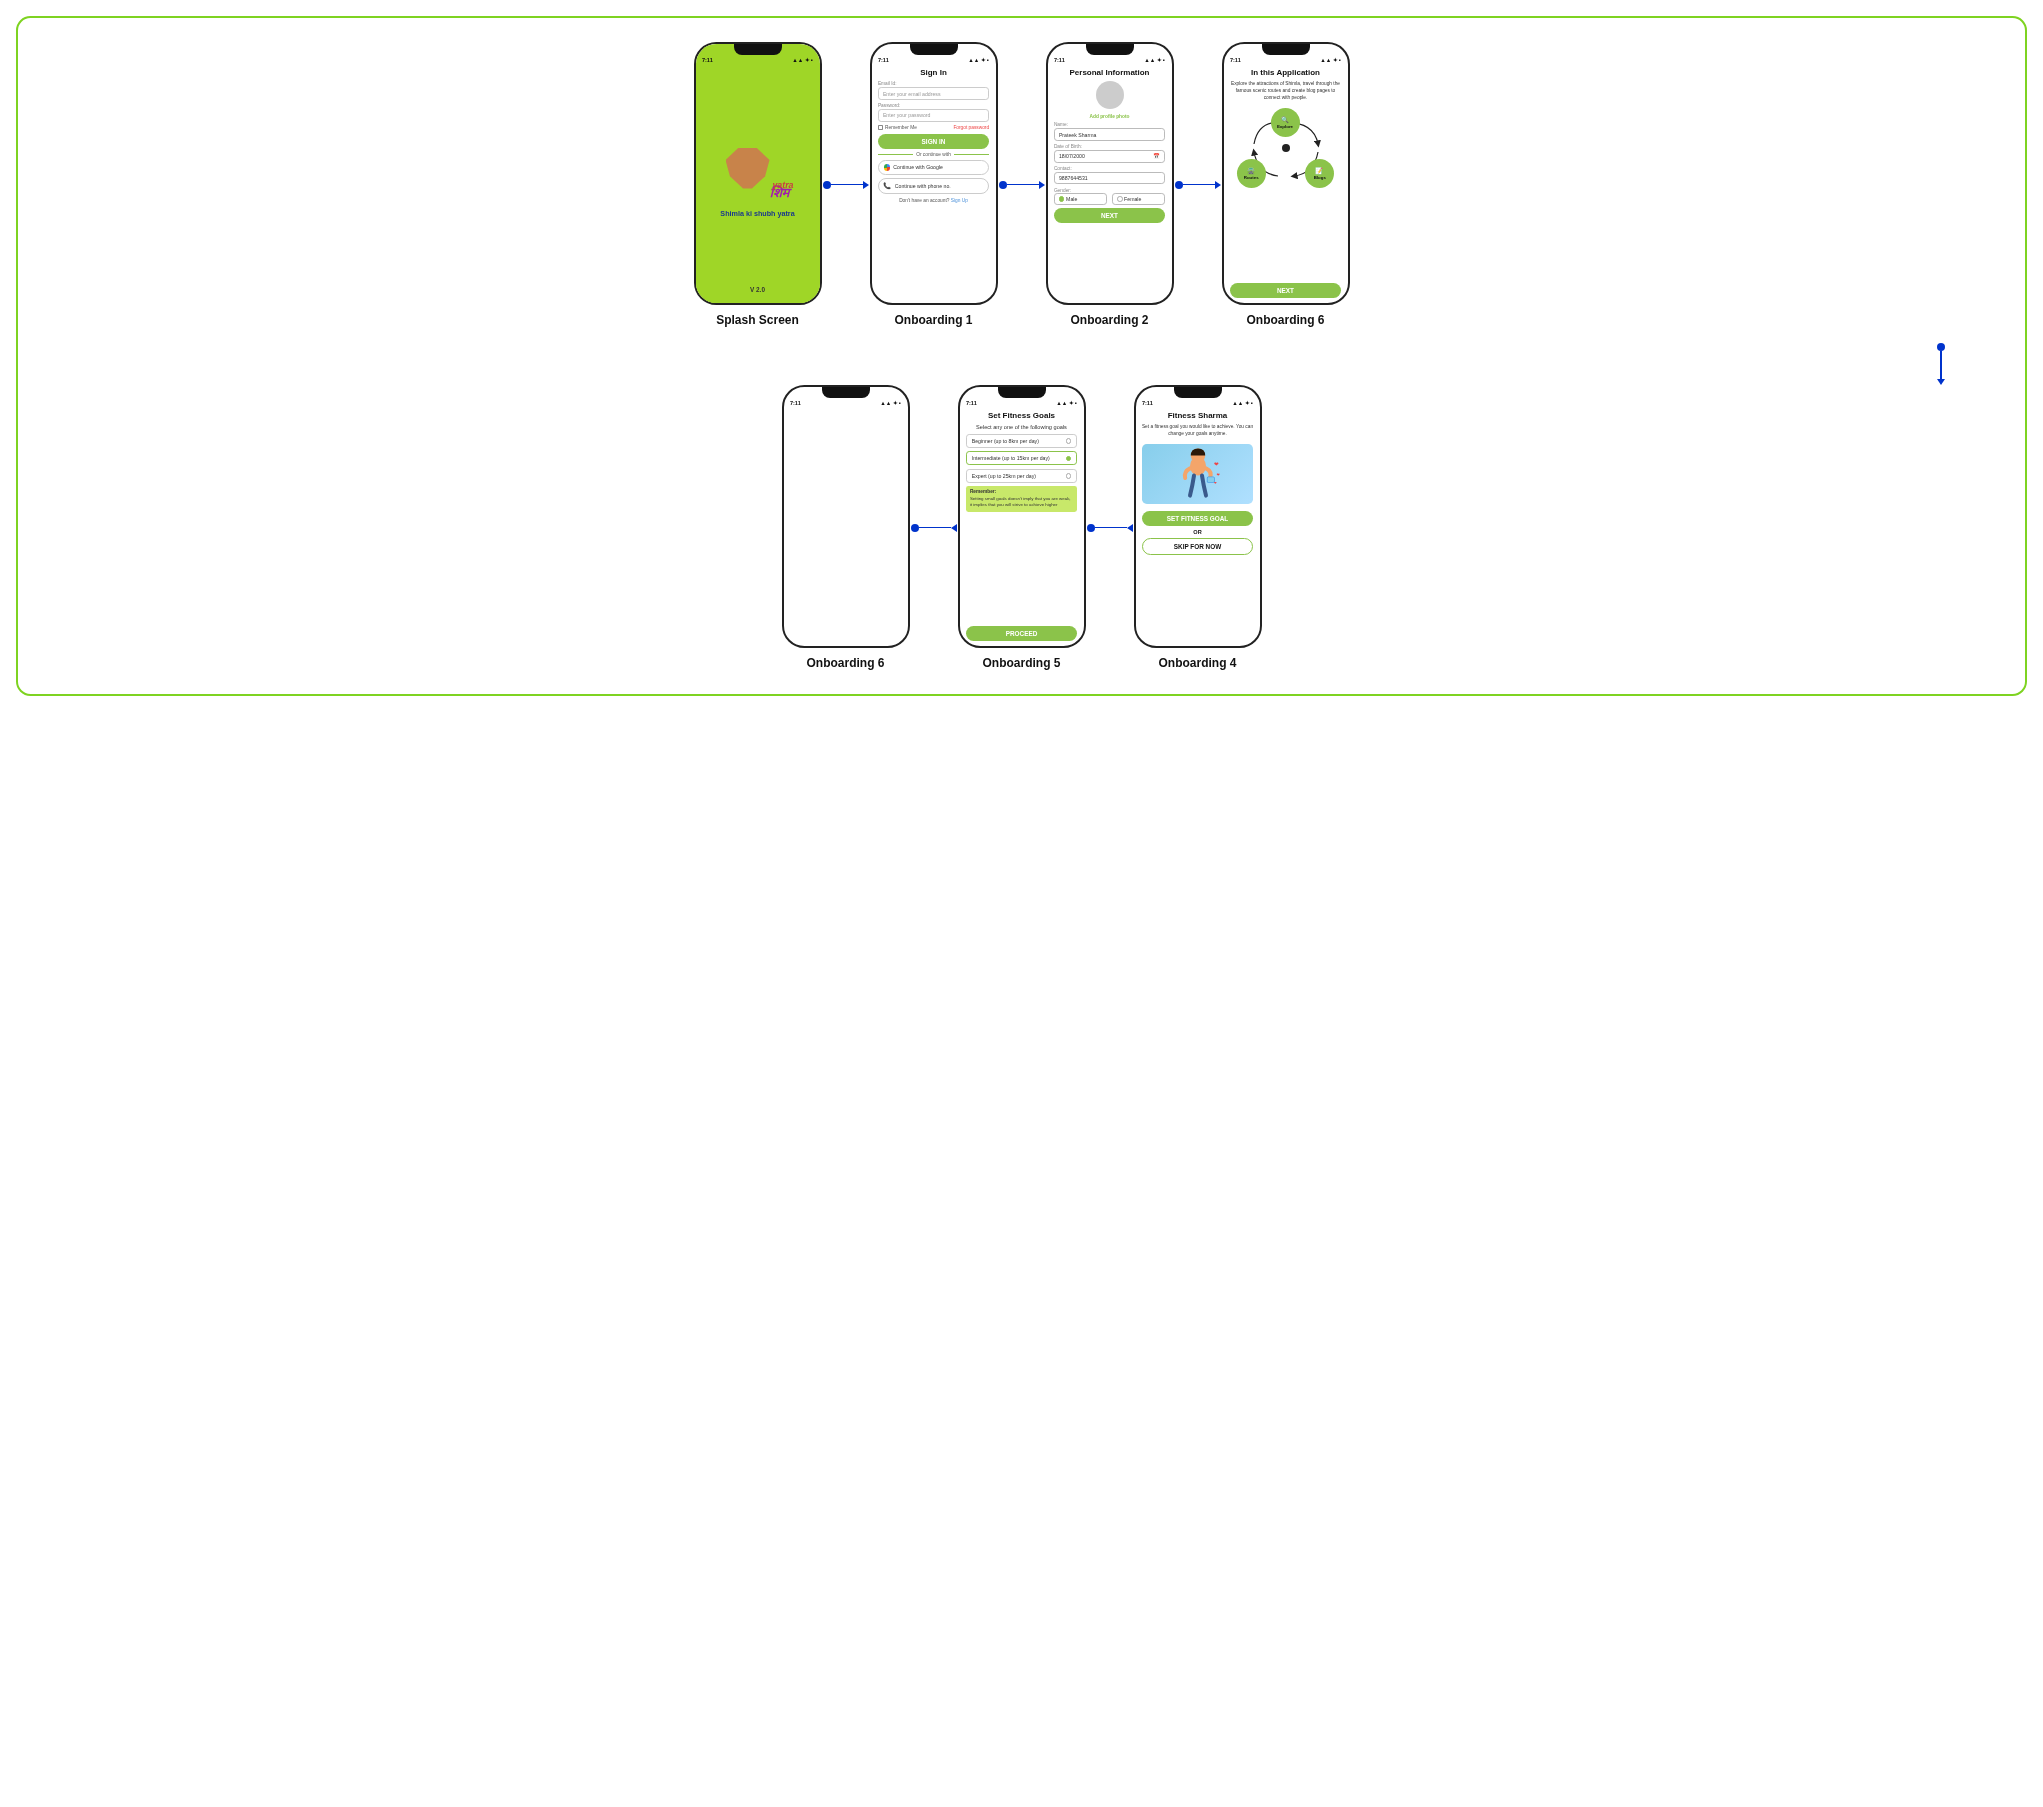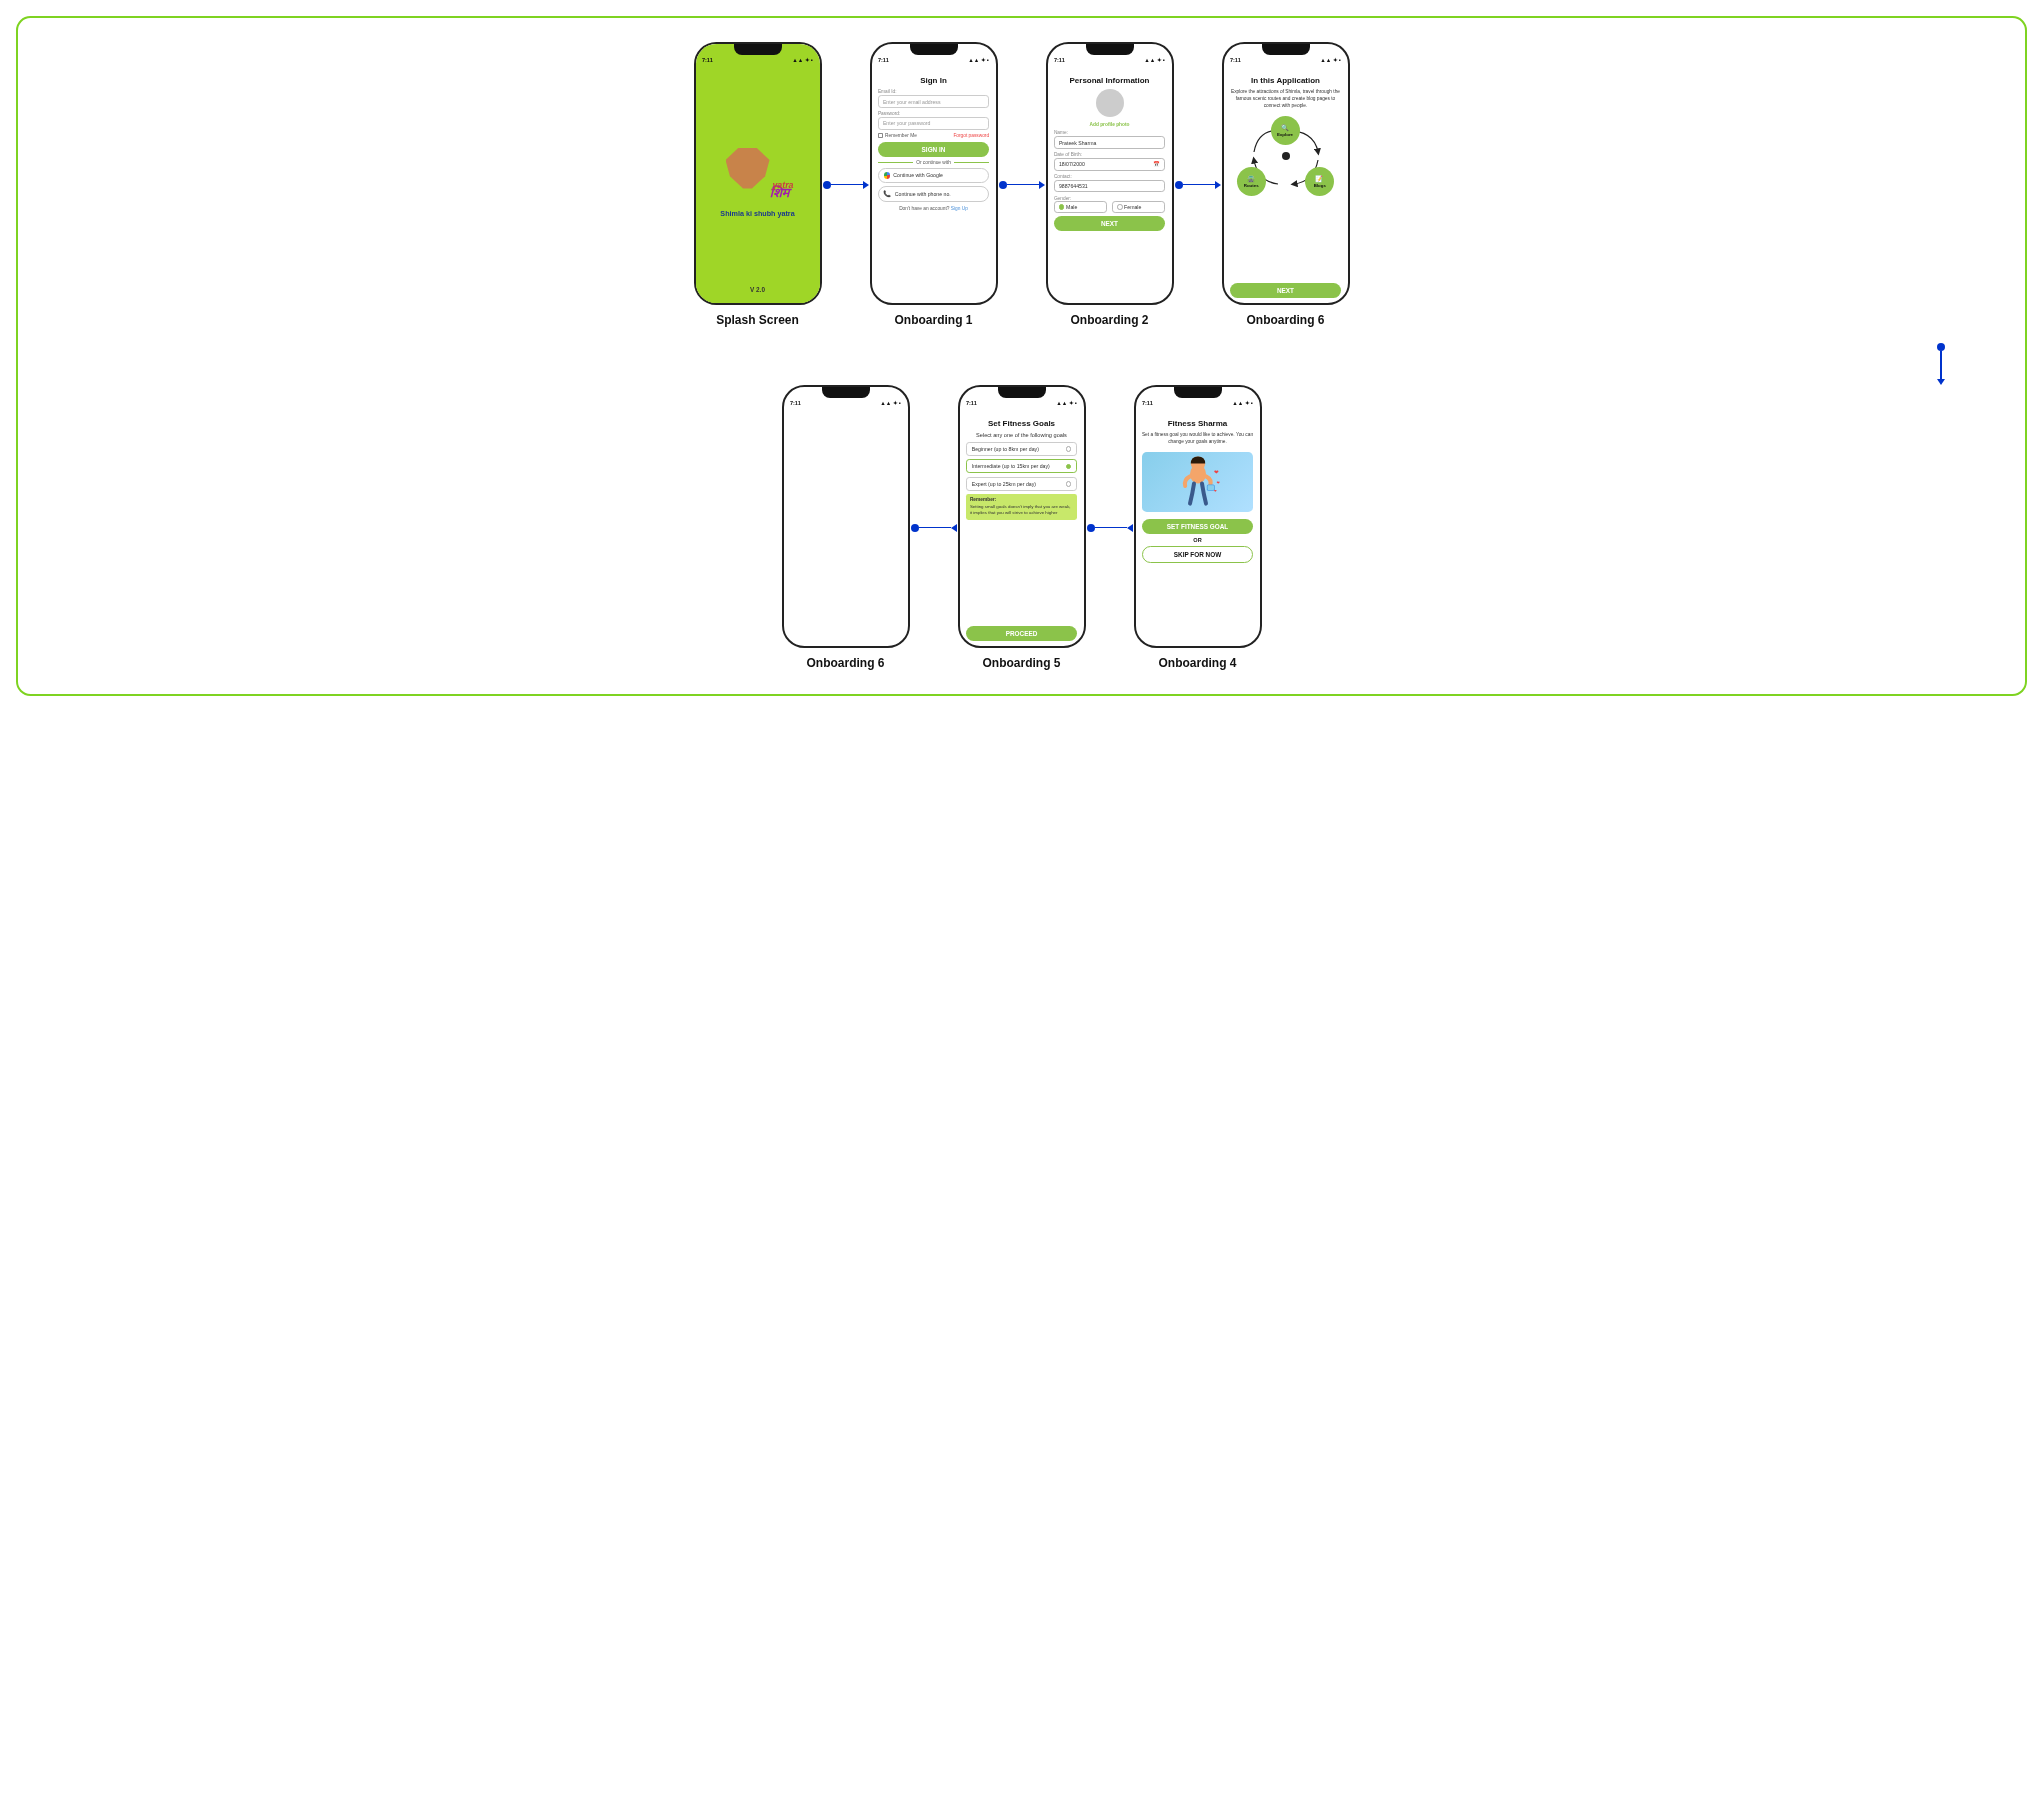--- a/index.html
+++ b/index.html
@@ -67,21 +67,20 @@
       padding: 1.6px 6.4px 0;
       font-size: 5.6px;
       font-weight: 600;
       color: #111;
       flex-shrink: 0;
     }
     .phone-content {
       flex: 1;
       overflow: hidden;
       position: relative;
-      margin-top: 8px;
     }
     
     .splash-bg {
       background: #9fd627;
       width: 100%;
       height: 100%;
       display: flex;
       flex-direction: column;
       align-items: center;
       justify-content: center;

